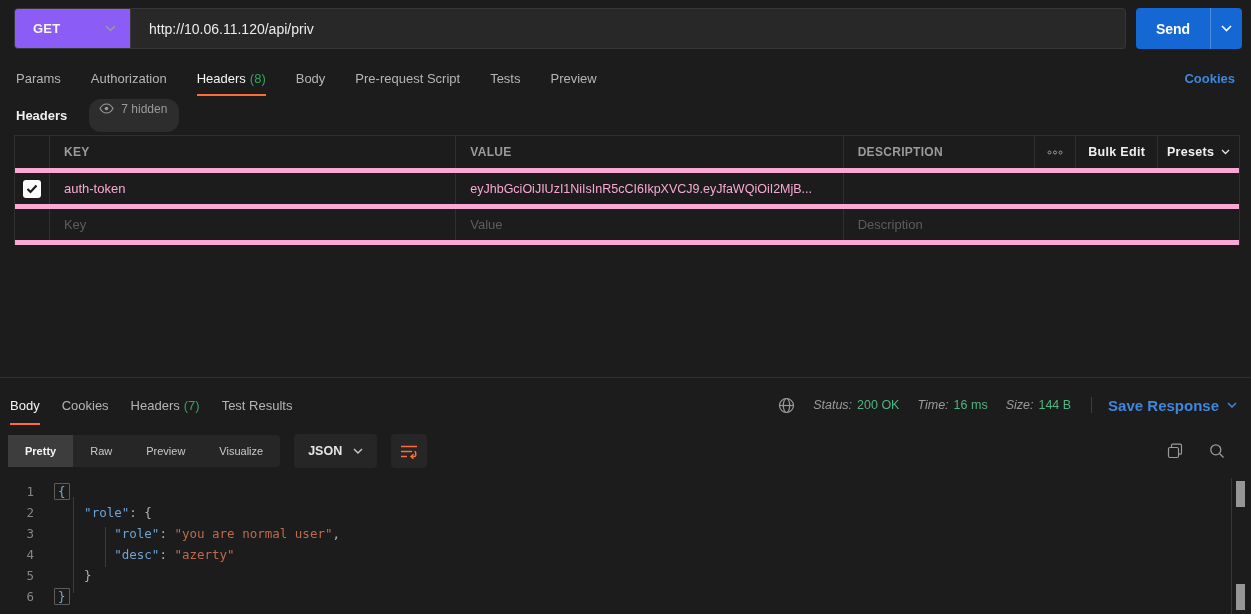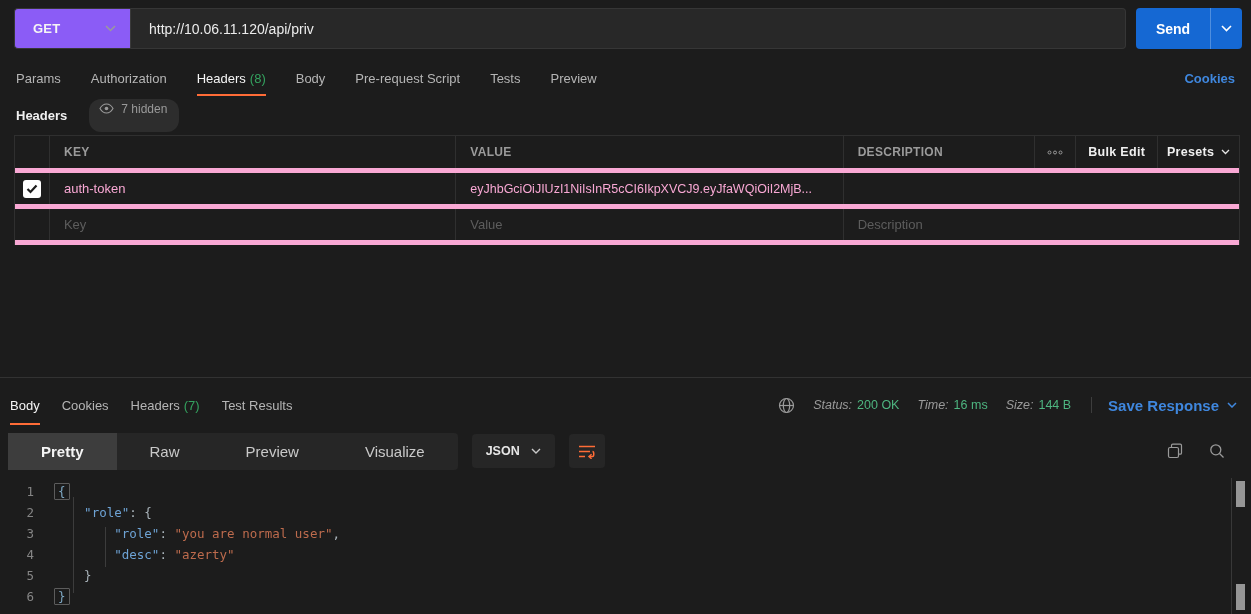--- a/index.html
+++ b/index.html
@@ -83,21 +83,21 @@
   .meta-label { color:#9a9a9a;font-style:italic; }
   .meta-value { color:#4eb580; }
   .v-div { width:1px; height:16px; background:#3d3d3d; margin:0 16px 0 20px; }
   .save-resp { display:flex; align-items:center; gap:8px; color:#3f87de; font-weight:600;
     font-size:15px; cursor:pointer; }
 
   
   .view-toolbar { position:absolute; top:432px; left:8px; right:14px; height:38px;
     display:flex; align-items:center; }
   .seg { display:flex; background:#262626; border-radius:4px; }
-  .seg-item { padding:10px 33px; font-size:15px; color:#c9c9c9; border-radius:0; cursor:pointer; }
+  .seg-item { padding:10px 17px; font-size:11px; color:#c9c9c9; border-radius:0; cursor:pointer; }
   .seg-item.active { background:#3d3d3d; color:#f5f5f5; font-weight:600; }
   .fmt-btn { margin-left:14px; background:#262626; border-radius:4px; padding:10px 14px;
     display:flex; align-items:center; gap:11px; font-size:12.5px; font-weight:600; color:#e6e6e6; cursor:pointer; }
   .wrap-btn { margin-left:14px; background:#262626; border-radius:4px; width:36px; height:34px;
     display:flex; align-items:center; justify-content:center; cursor:pointer; }
   .tool-icons { margin-left:auto; display:flex; align-items:center; gap:26px; padding-right:12px; }
   .tool-icons > div { cursor:pointer; }
 
   
   .code-area { position:absolute; top:481px; left:0; width:1230px; height:133px;

